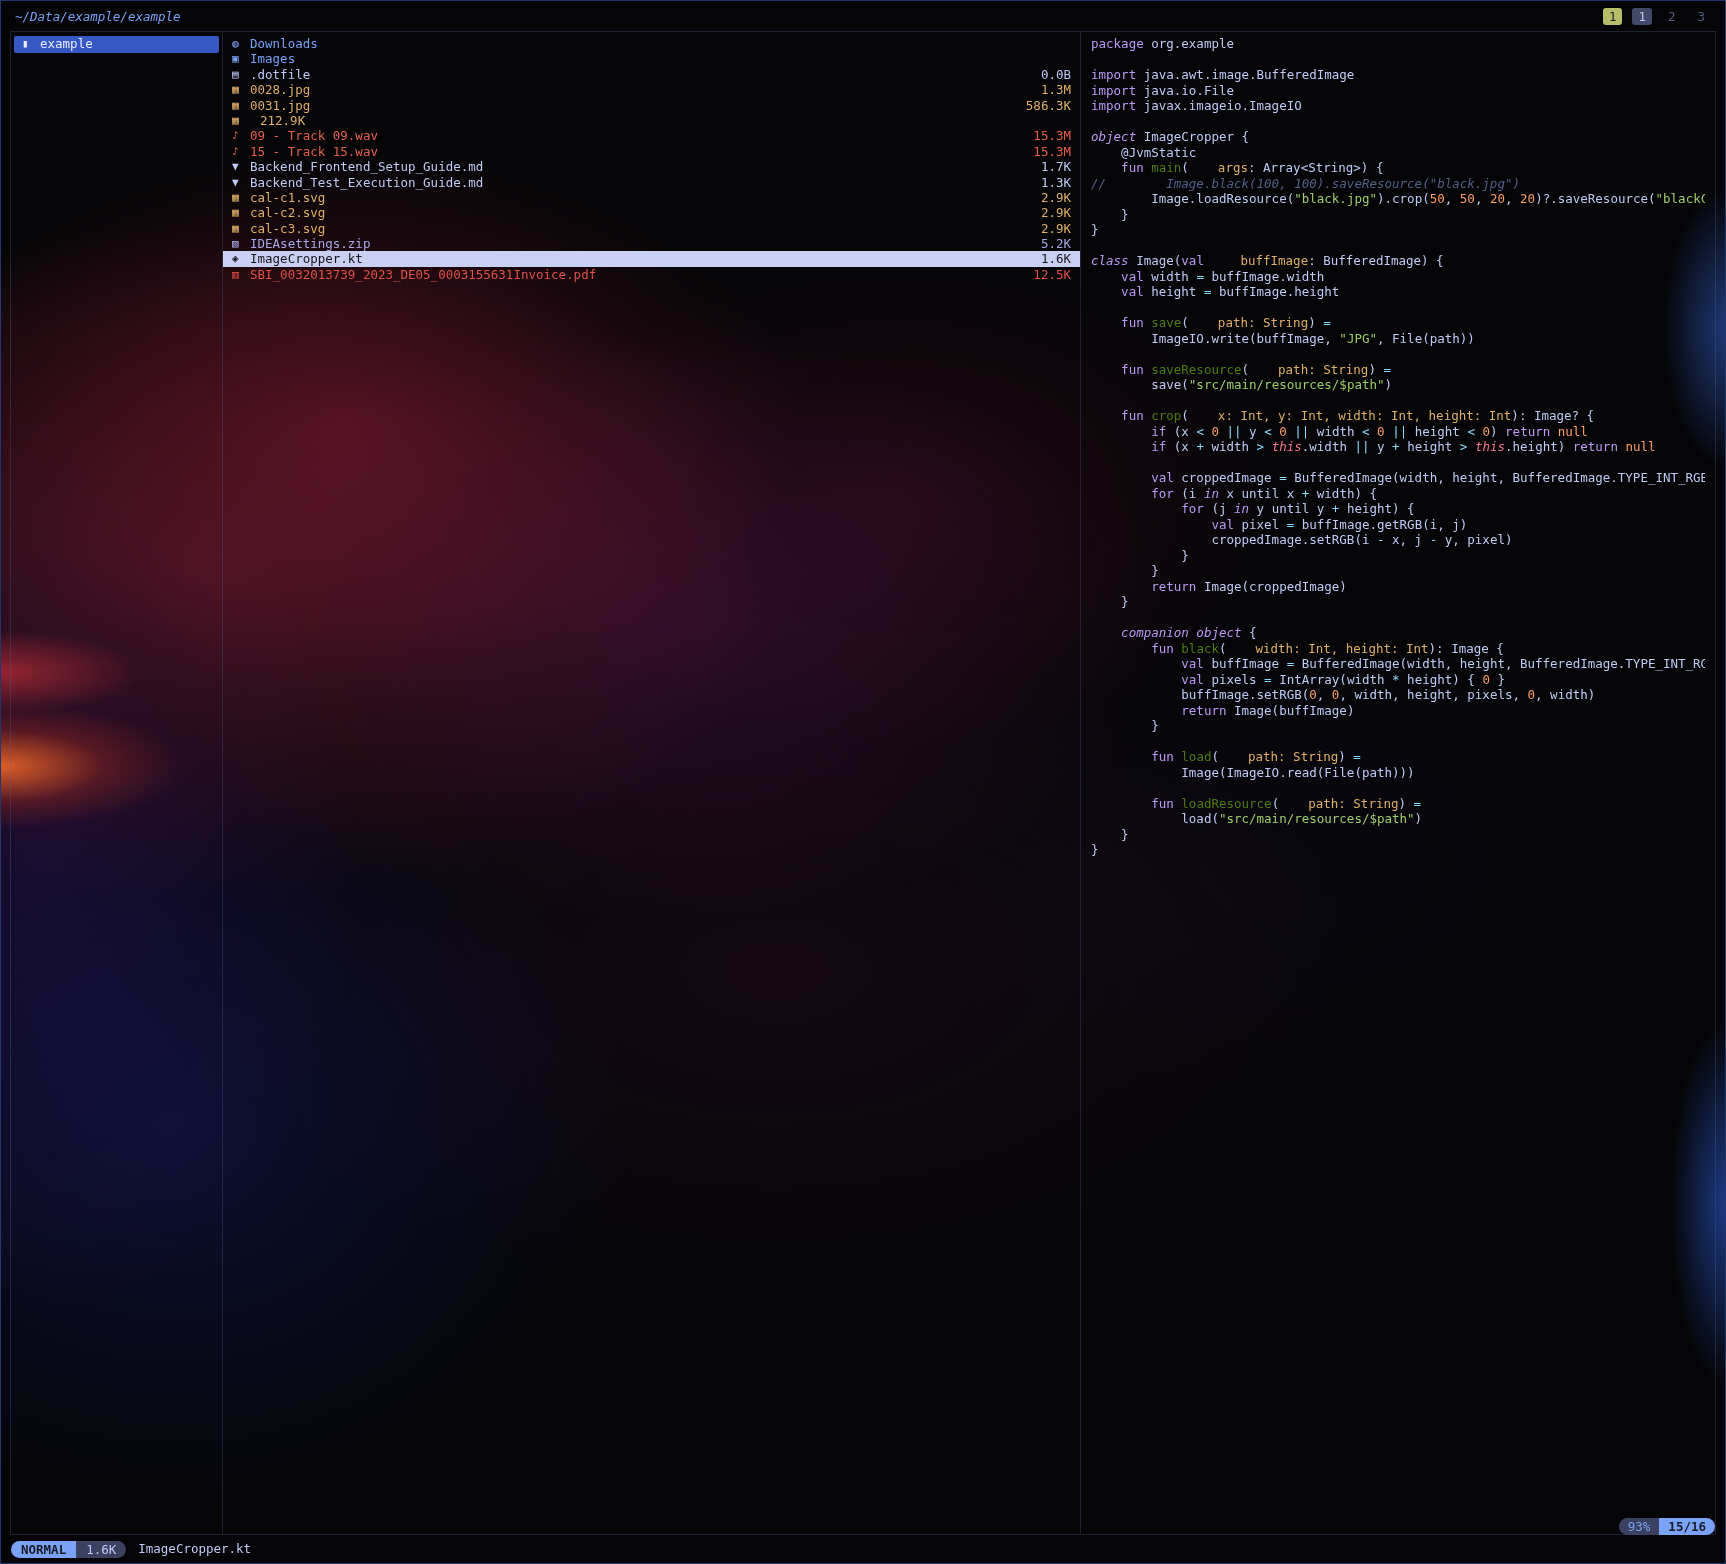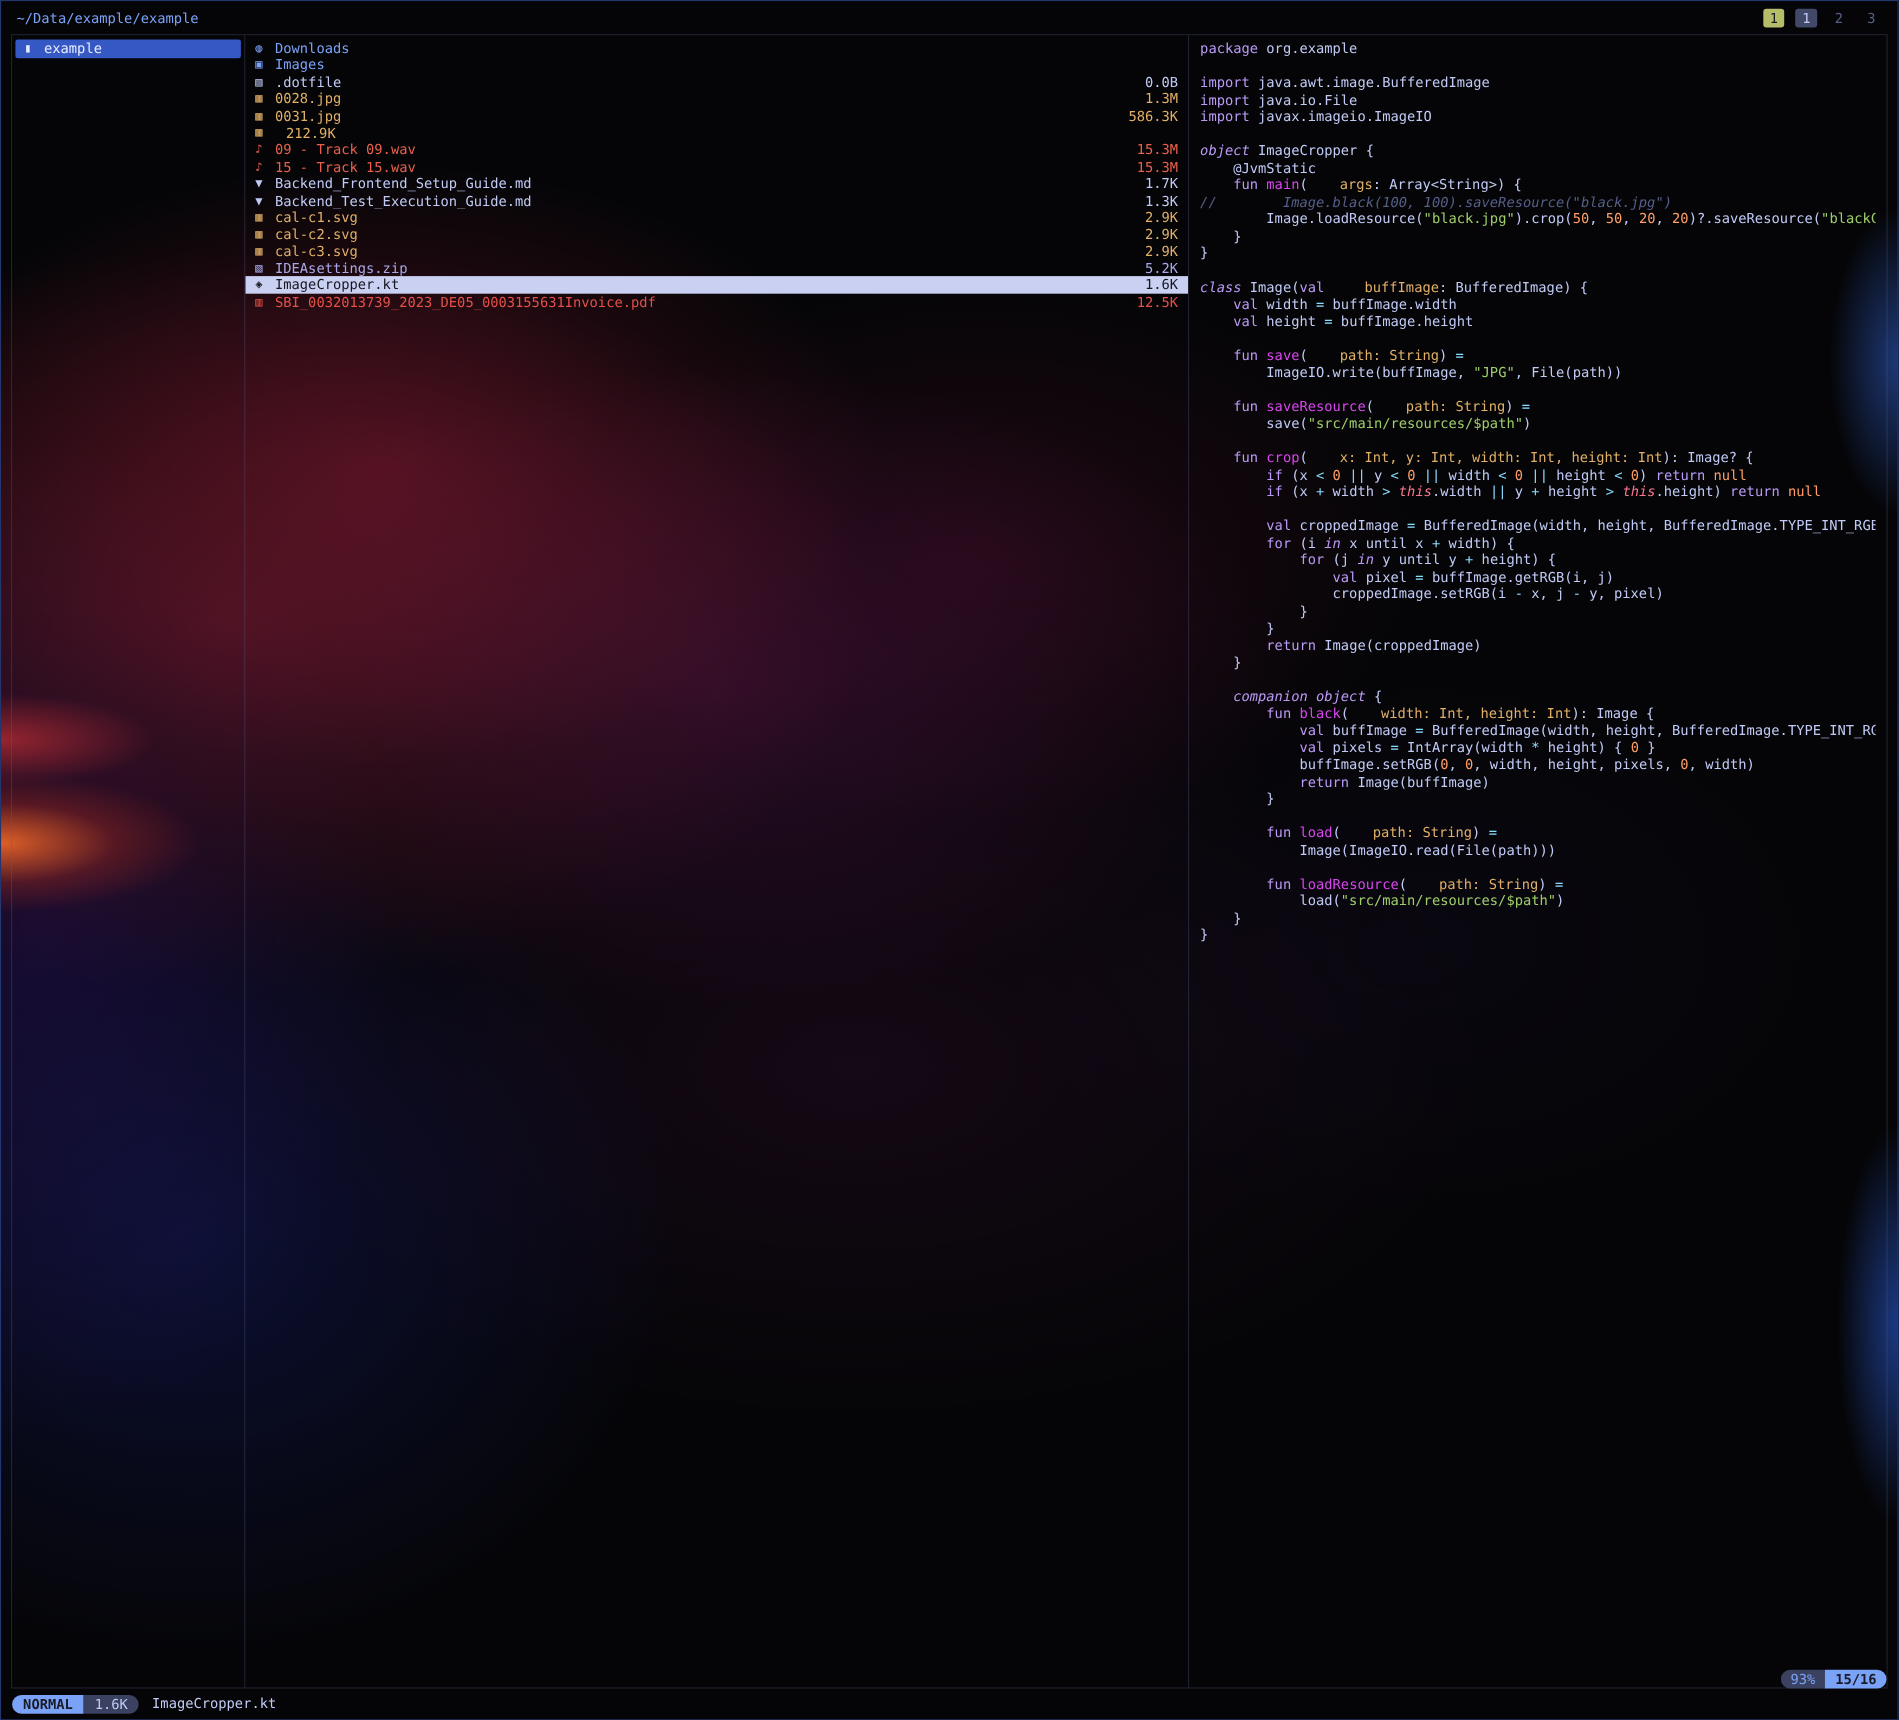--- a/index.html
+++ b/index.html
@@ -20,21 +20,21 @@
       radial-gradient(600px 380px at 52% 32%, rgba(120,20,60,0.22), transparent 65%),
       radial-gradient(700px 600px at 10% 72%, rgba(25,35,130,0.35), transparent 65%),
       radial-gradient(500px 700px at 2% 55%, rgba(60,20,120,0.30), transparent 65%),
       radial-gradient(900px 500px at 45% 62%, rgba(90,25,85,0.18), transparent 65%),
       radial-gradient(600px 400px at 75% 55%, rgba(40,20,80,0.12), transparent 65%);
   }
   .window{ position:absolute; inset:0; border:1px solid #24366e; display:flex; flex-direction:column; }
 
   
   .topbar{ height:30px; display:flex; justify-content:space-between; align-items:center; padding:0 14px; }
-  .path{ color:#7aa2f7; }
+  .path{ color:#7aa2f7;font-style:italic; }
   .tabs{ display:flex; gap:10px; align-items:center; }
   .tab{ padding:0 6px; border-radius:3px; color:#565f89; line-height:17px; }
   .tab.badge-yellow{ background:#b5bd68; color:#1a1b26; }
   .tab.badge-slate{ background:#414868; color:#c0caf5; }
 
   
   .main{ flex:1; min-height:0; display:flex; margin:0 9px; border:1px solid rgba(86,95,137,0.32); }
   .pane{ overflow:hidden; }
   .pane-parent{ width:212px; border-right:1px solid rgba(86,95,137,0.32); padding:4px 3px; }
   .pane-files{ width:858px; border-right:1px solid rgba(86,95,137,0.32); padding:4px 0; }
@@ -55,21 +55,21 @@
 
   .prow{ height:16.5px; line-height:16.5px; display:flex; align-items:center; padding:0 8px; white-space:pre; border-radius:2px; color:#c0caf5; }
   .prow .icon{ width:18px; flex:none; font-size:11px; }
   .prow.sel{ background:#3558c4; }
   .prow.sel, .prow.sel span{ color:#e8ecff; }
 
   
   .codeline{ height:15.5px; line-height:15.5px; white-space:pre; overflow:hidden; }
   .kw{ color:#bb9af7; }
   .kwi{ color:#bb9af7; font-style:italic; }
-  .fn{ color:#d946ef; }
+  .fn{ color:#4d7c0f; }
   .str{ color:#9ece6a; }
   .num{ color:#ff9e64; }
   .cmt{ color:#565f89; font-style:italic; }
   .fg{ color:#c0caf5; }
   .param{ color:#e0af68;margin-left:29px; }
   .op{ color:#89ddff; }
   .red{ color:#f7768e; font-style:italic; }
 
   
   .statusbar{ height:28px; display:flex; justify-content:space-between; align-items:center; padding:0 10px; }

